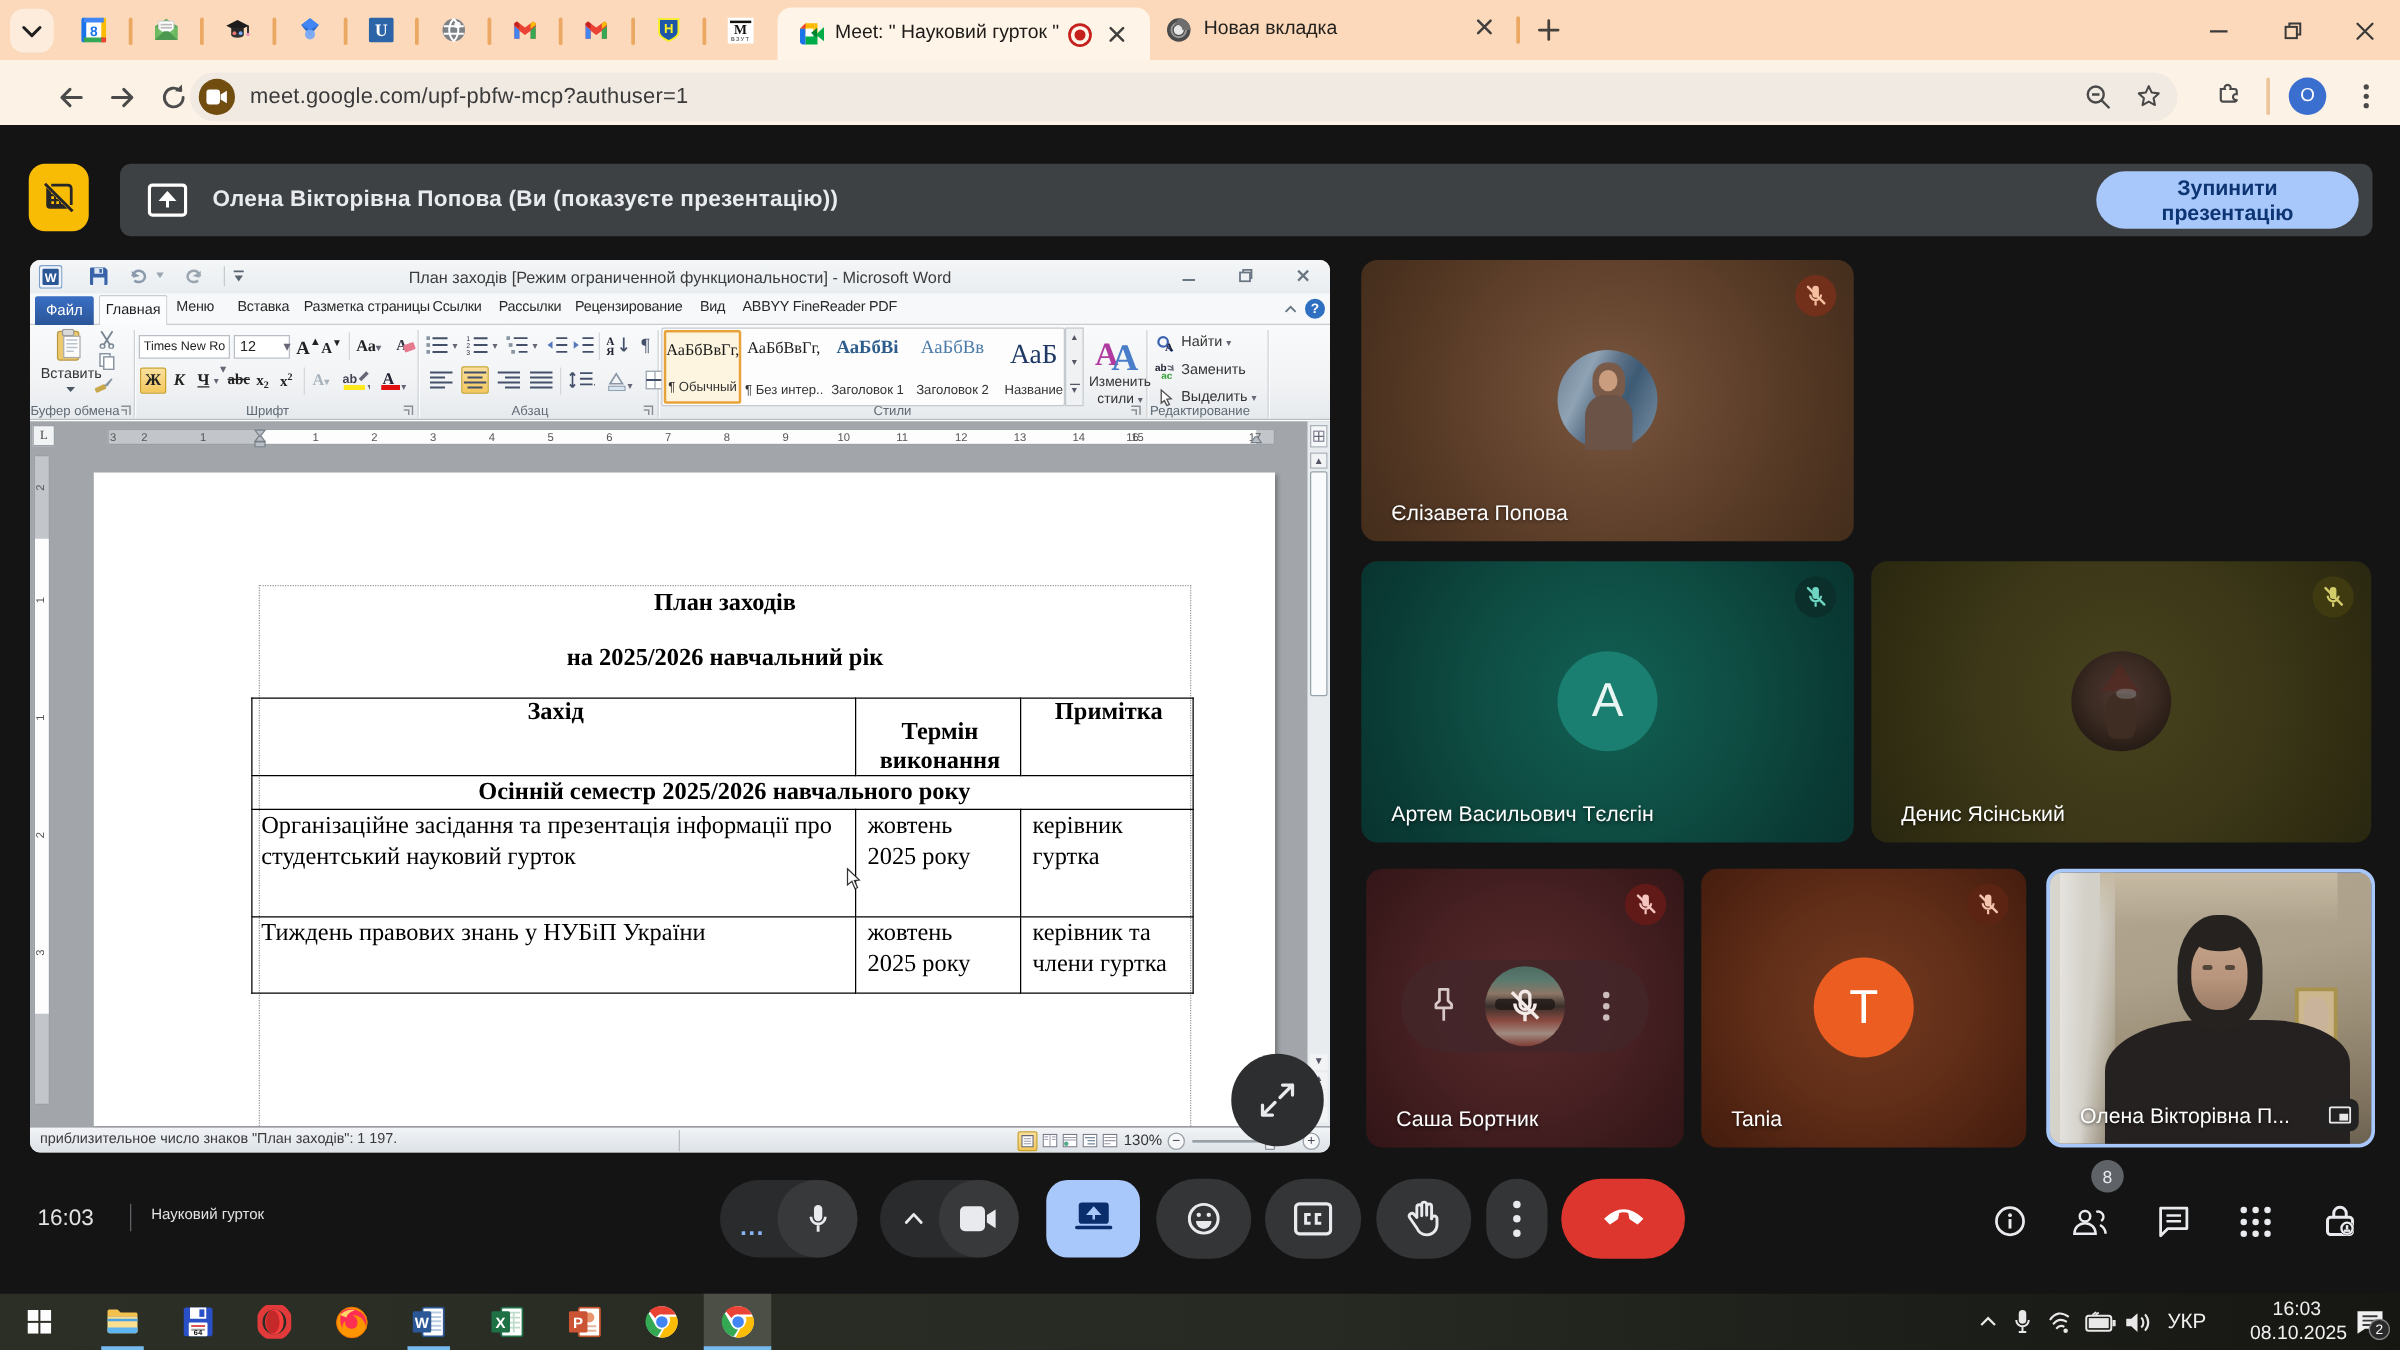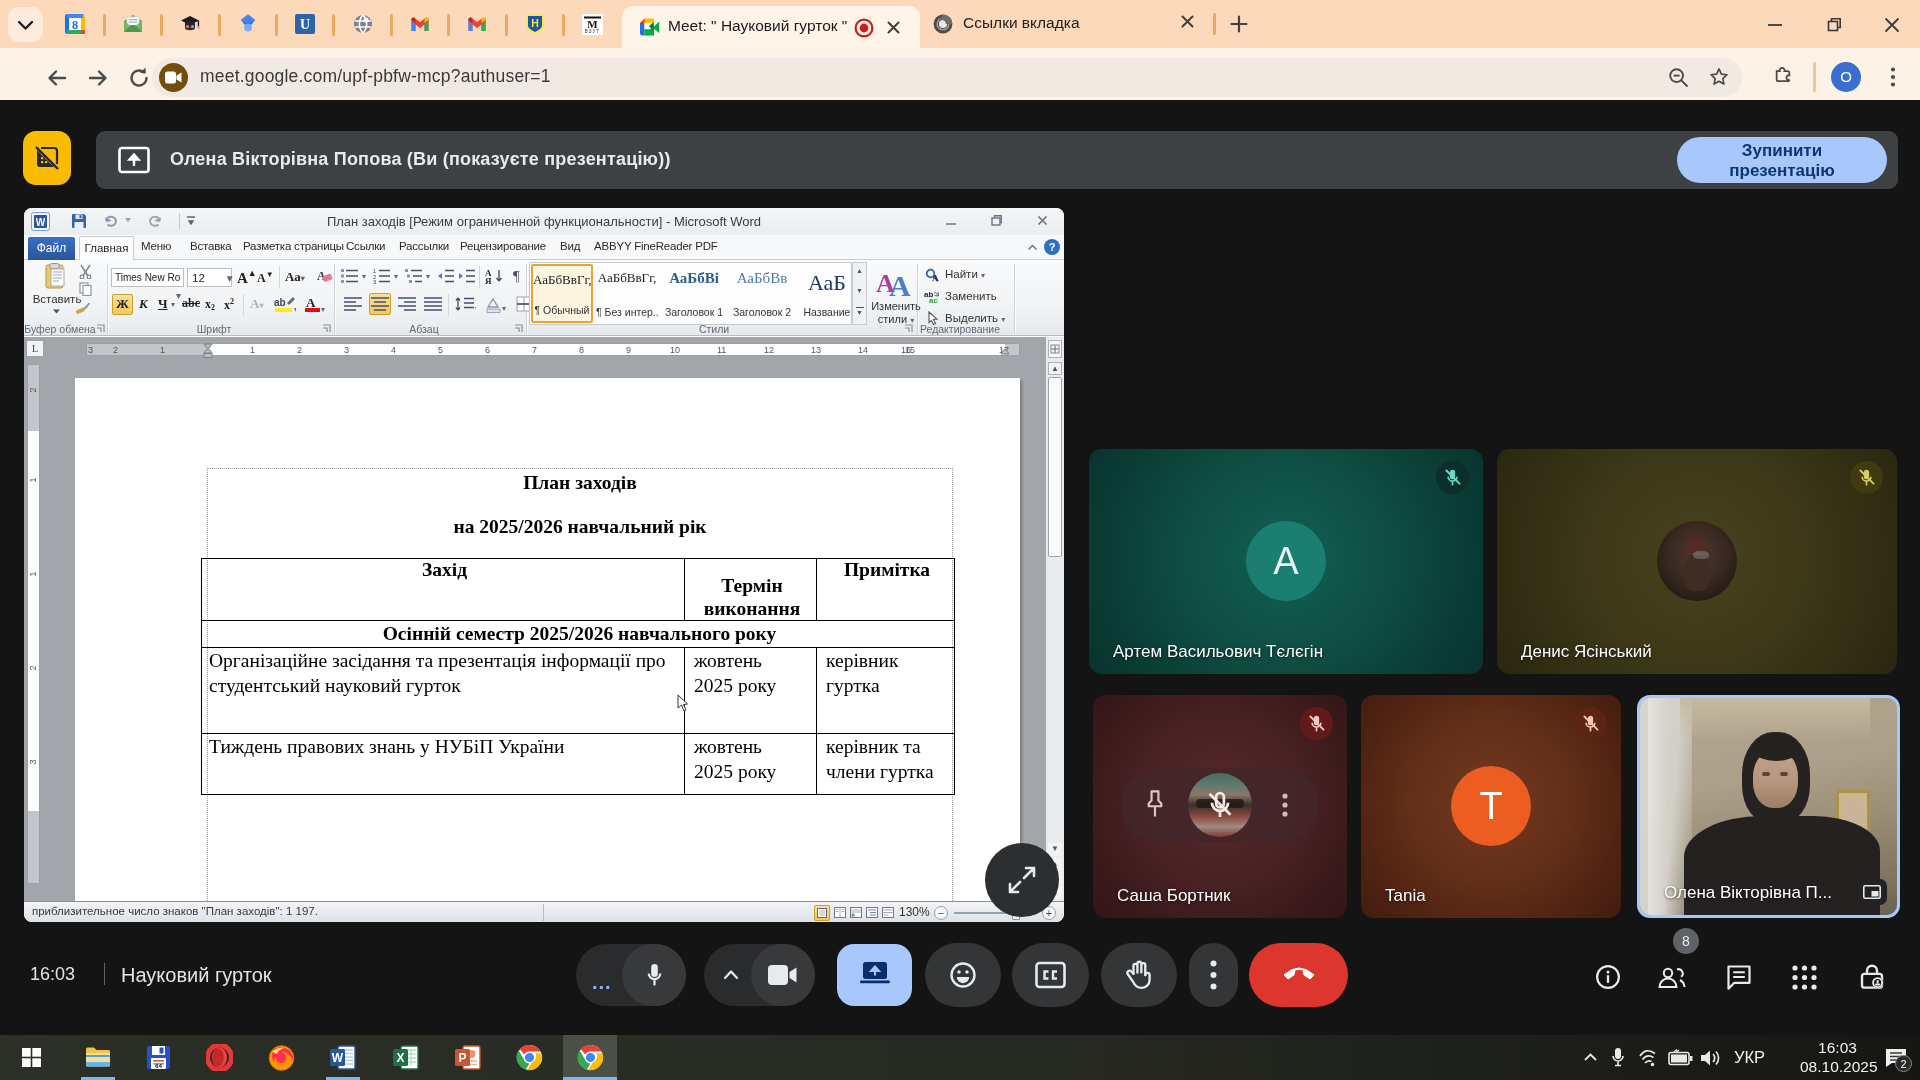--- a/index.html
+++ b/index.html
@@ -156,21 +156,21 @@
           <path d="M3.5 3.5 L13.5 13.5 M13.5 3.5 L3.5 13.5" stroke="#41403e" stroke-width="2" stroke-linecap="round"></path>
         </svg>
     </div>
 
     <svg class="abs" style="left:933px;top:14px" width="20" height="20">
         <circle cx="10" cy="10" r="9.4" fill="#4b4b4b"></circle>
         <circle cx="10" cy="10" r="4" fill="#e8e8e8"></circle>
         <circle cx="10" cy="10" r="5.8" fill="none" stroke="#9a9a9a" stroke-width="1.6"></circle>
         <path d="M10 0.6 A9.4 9.4 0 0 1 19.4 10 L13 10 A4.5 4.5 0 0 0 6 6.5 Z" fill="#6e6e6e"></path>
       </svg>
-    <div class="abs" style="left:963px;top:14px;font-size:15.5px;color:#23211e;white-space:nowrap">Ссылки вкладка</div>
+    <div class="abs" style="left:963px;top:14px;font-size:15.5px;color:#23211e;white-space:nowrap">Новая вкладка</div>
     <svg class="abs" style="left:1179px;top:13px" width="17" height="17">
         <path d="M3.5 3.5 L13.5 13.5 M13.5 3.5 L3.5 13.5" stroke="#41403e" stroke-width="2" stroke-linecap="round"></path>
       </svg>
     <div class="abs" style="left:1213px;top:13px;width:3px;height:22px;background:#eba863;border-radius:2px"></div>
     <svg class="abs" style="left:1228px;top:13px" width="22" height="22">
         <path d="M11 3.5 V18.5 M3.5 11 H18.5" stroke="#45413c" stroke-width="2.2" stroke-linecap="round"></path>
       </svg>
 
     <svg class="abs" style="left:1767px;top:17px" width="16" height="16">
         <path d="M1 8 H15" stroke="#3a3a3a" stroke-width="1.8"></path>
@@ -663,20 +663,38 @@
 
     <div class="abs" style="left:985px;top:743px;width:74px;height:74px;border-radius:50%;background:#2d2e30">
       <svg style="position:absolute;left:22px;top:22px" width="30" height="30" viewBox="0 0 30 30">
           <g stroke="#e8eaed" stroke-width="2.6" fill="none" stroke-linecap="round">
             <path d="M17 13 L27 3 M27 3 h-8 M27 3 v8"></path>
             <path d="M13 17 L3 27 M3 27 h8 M3 27 v-8"></path>
           </g>
         </svg>
     </div>
 
+    <div class="abs tile" style="left:1089px;top:108px;width:394px;height:225px;background:radial-gradient(circle at 50% 48%, #795640 0%, #63432d 42%, #4e3421 78%, #442d1c 100%)">
+      <div class="avacirc" style="left:157px;top:72px;width:80px;height:80px;background:linear-gradient(115deg,#6e7f91 0%,#8fa3b5 28%,#5d7287 45%,#3d5a74 62%,#7c92a6 100%)">
+        <div class="abs" style="left:28px;top:10px;width:26px;height:30px;background:#7a5a48;border-radius:45% 45% 35% 35%"></div>
+        <div class="abs" style="left:22px;top:36px;width:38px;height:44px;background:#6b5347;border-radius:40% 40% 0 0"></div>
+        <div class="abs" style="left:33px;top:16px;width:15px;height:17px;background:#c99d7e;border-radius:50%"></div>
+      </div>
+      <div class="tname">Єлізавета Попова</div>
+      <div class="micbadge" style="background:#72301b">
+        <svg style="position:absolute;left:6px;top:6px" width="21" height="21" viewBox="0 0 24 24">
+            <g fill="#f6c0a0">
+              <path d="M12 3 a3 3 0 0 1 3 3 v5 a3 3 0 0 1 -6 0 V6 a3 3 0 0 1 3 -3 Z"></path>
+              <path d="M6 11 a6 6 0 0 0 12 0 h-2 a4 4 0 0 1 -8 0 Z"></path>
+              <rect x="11" y="17" width="2" height="4"></rect>
+            </g>
+            <path d="M5 4 L20 19" stroke="#f6c0a0" stroke-width="2.2" stroke-linecap="round"></path>
+          </svg>
+      </div>
+    </div>
 
     <div class="abs tile" style="left:1089px;top:349px;width:394px;height:225px;background:radial-gradient(circle at 50% 48%, #126054 0%, #0e4c42 48%, #0a3b35 80%, #09332e 100%)">
       <div class="avacirc" style="left:157px;top:72px;width:80px;height:80px;background:#1a7f70;color:#e9f5f2;font-size:38px;text-align:center;line-height:80px">A</div>
       <div class="tname">Артем Васильович Тєлєгін</div>
       <div class="micbadge" style="background:#0b2f2a">
         <svg style="position:absolute;left:6px;top:6px" width="21" height="21" viewBox="0 0 24 24">
             <g fill="#6fd6c3">
               <path d="M12 3 a3 3 0 0 1 3 3 v5 a3 3 0 0 1 -6 0 V6 a3 3 0 0 1 3 -3 Z"></path>
               <path d="M6 11 a6 6 0 0 0 12 0 h-2 a4 4 0 0 1 -8 0 Z"></path>
               <rect x="11" y="17" width="2" height="4"></rect>
@@ -772,21 +790,21 @@
             <rect x="0.8" y="0.8" width="16.4" height="12.4" rx="1.5" fill="none" stroke="#e8e8e8" stroke-width="1.6"></rect>
             <rect x="8.5" y="6" width="7" height="5.5" fill="#e8e8e8"></rect>
           </svg>
       </div>
     </div>
   </div>
 
   <div class="abs" id="meetbar" style="left:0;top:935px;width:1920px;height:100px;background:#141414">
     <div class="abs" style="left:30px;top:29px;font-size:18px;color:#e3e3e3">16:03</div>
     <div class="abs" style="left:104px;top:28px;width:1px;height:22px;background:#5f6368"></div>
-    <div class="abs" style="left:121px;top:29px;font-size:20px;color:#e3e3e3">Науковий гурток</div>
+    <div class="abs" style="left:121px;top:29px;font-size:12px;color:#e3e3e3">Науковий гурток</div>
 
     <div class="abs" style="left:576px;top:9px;width:110px;height:62px;border-radius:31px;background:#2a2b2d"></div>
     <div class="abs" style="left:622px;top:9px;width:64px;height:62px;border-radius:31px;background:#38393b"></div>
     <div class="abs" style="left:592px;top:36px;width:22px;height:8px;color:#8ab4f8;font-size:20px;letter-spacing:1px;font-weight:bold">...</div>
     <svg class="abs" style="left:642px;top:27px" width="25" height="27" viewBox="0 0 24 26">
         <g fill="#e8eaed">
           <path d="M12 2 a3.2 3.2 0 0 1 3.2 3.2 v6 a3.2 3.2 0 0 1 -6.4 0 v-6 A3.2 3.2 0 0 1 12 2 Z"></path>
           <path d="M5.4 11 a6.6 6.6 0 0 0 13.2 0 h-2.1 a4.5 4.5 0 0 1 -9 0 Z"></path>
           <rect x="10.9" y="17.5" width="2.2" height="5"></rect>
         </g>

